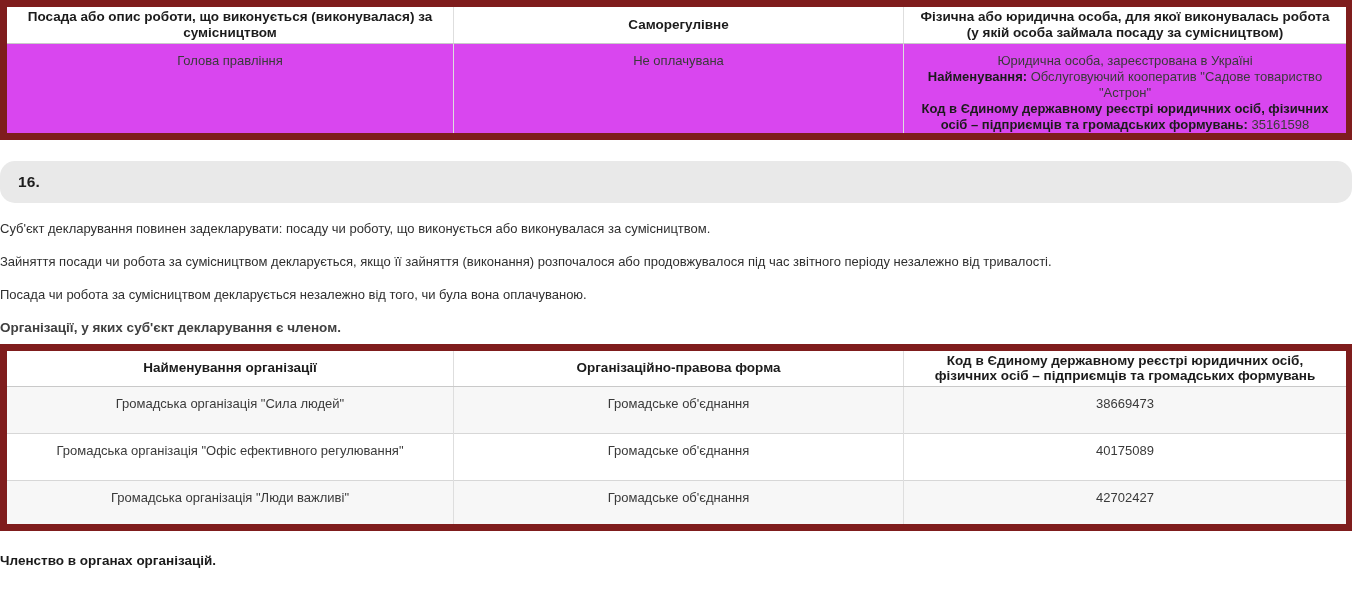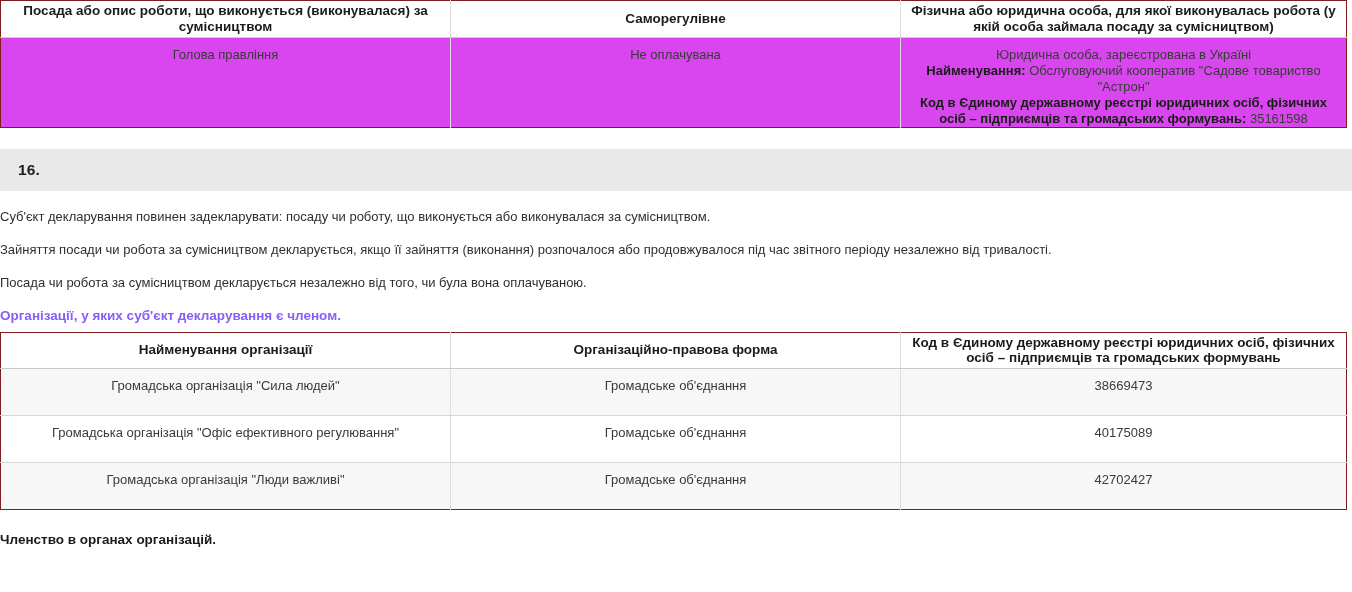--- a/index.html
+++ b/index.html
@@ -10,21 +10,21 @@
     font-family: "Liberation Sans", sans-serif;
     font-size: 13px;
   }
   .page { width: 1352px; }
 
   
   table.decl {
     width: 1346px;
     border-collapse: collapse;
     table-layout: fixed;
-    border: 1px solid #7f1d1d;
+    border: 7px solid #7f1d1d;
     font-size: 13px;
   }
   table.decl col.c1 { width: 450px; }
   table.decl col.c2 { width: 450px; }
   table.decl col.c3 { width: 446px; }
   table.decl th {
     font-weight: bold; color: #1b1b1b;
     text-align: center; vertical-align: middle;
     padding: 2px 10px;
     line-height: 1.17;
@@ -52,27 +52,28 @@
   
   .section-bar {
     margin-top: 21px;
     height: 42px;
     width: 1352px;
     background: #e9e9e9;
     display: flex; align-items: center;
     padding-left: 18px;
     font-weight: bold; font-size: 15.5px; color: #1d1d1d;
     letter-spacing: 0.1px;
+    border-radius: 15px;
   }
   .section-bar .num { margin-right: 13px; }
 
   
   p.para { margin: 17px 0 0 0; line-height: 16px; color: #2f2f2f; }
   p.para.first { margin-top: 18px; }
-  p.heading { margin: 17px 0 8px 0; line-height: 16px; font-weight: bold; color: #8b5cf6; font-size: 13.5px; }
+  p.heading { margin: 17px 0 8px 0; line-height: 16px; font-weight: bold; color: #404040; font-size: 13.5px; }
   p.footer-heading { margin: 22px 0 0 0; line-height: 16px; font-weight: bold; color: #1b1b1b; font-size: 13.5px; }
 </style>
 </head>
 <body>
 
 <div class="page">
 
   <table class="decl" id="table1">
     <colgroup>
         <col class="c1">

